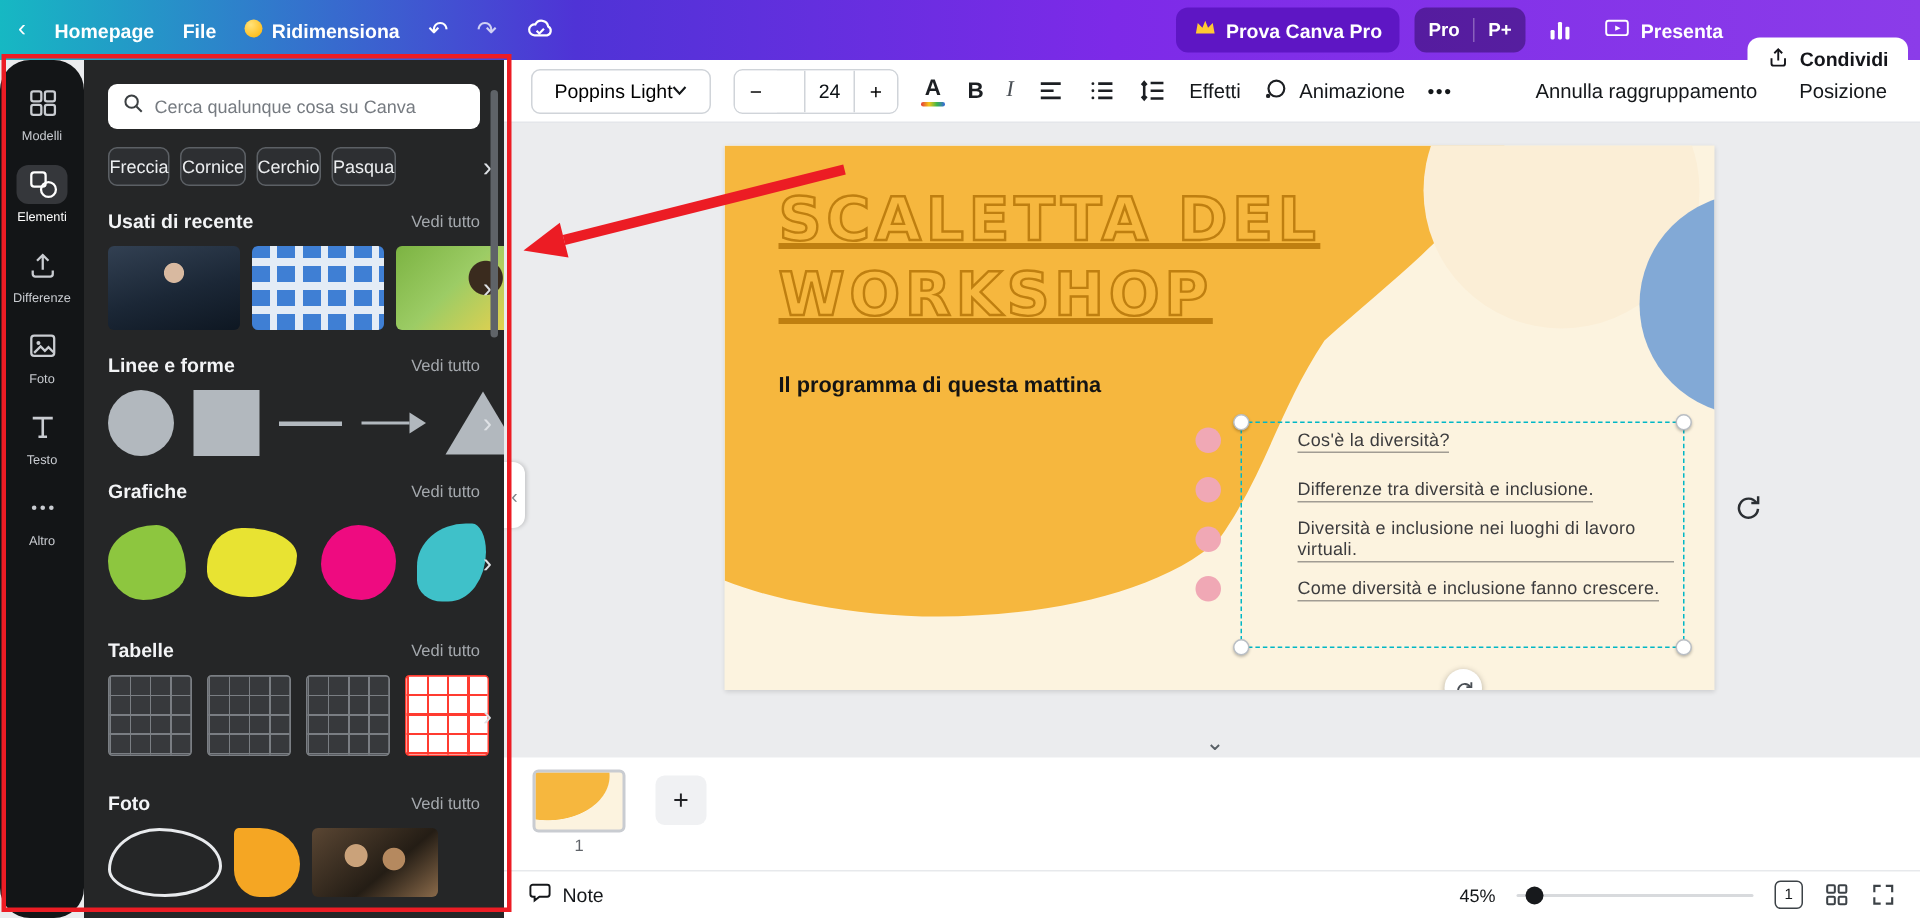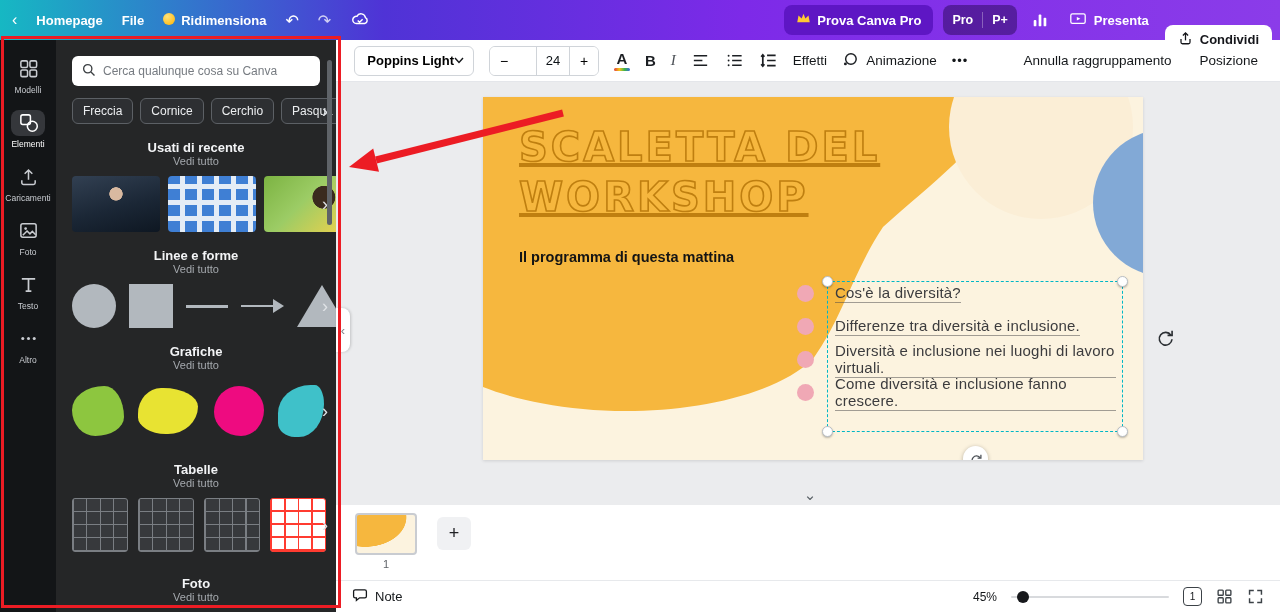--- a/index.html
+++ b/index.html
@@ -24,60 +24,60 @@
   .hdr-iconbtn { background:none; border:none; cursor:pointer; display:flex; align-items:center; padding:4px; }
   .presenta { display:flex; align-items:center; gap:7px; background:none; border:none; color:#fff;
     font-family:inherit; font-size:13px; font-weight:700; cursor:pointer; padding:0 6px; }
   .share { display:flex; align-items:center; gap:7px; background:#fff; border:none; color:#14151a;
     font-family:inherit; font-size:13px; font-weight:700; height:30px; padding:4px 13px; border-radius:8px; cursor:pointer;margin-top:39px; }
 
   
   #toolbar { position:absolute; left:336px; top:40px; width:944px; height:42px; background:#fff;
     border-bottom:1px solid #e4e6ea; display:flex; align-items:center; padding:0 18px; gap:15px; z-index:4; }
   .font-select { width:120px; height:30px; border:1px solid #d0d4d9; border-radius:6px; background:#fff;
-    display:flex; align-items:center; justify-content:flex-end; padding:0 9px; font-family:inherit; font-size:13px; cursor:pointer;font-weight:bold; }
+    display:flex; align-items:center; justify-content:center; padding:0 9px; font-family:inherit; font-size:13px; cursor:pointer; }
   .size-stepper { display:flex; height:30px; border:1px solid #d0d4d9; border-radius:6px; overflow:hidden; }
   .size-stepper > * { display:flex; align-items:center; justify-content:center; background:#fff; border:none;
     font-family:inherit; font-size:14px; cursor:pointer; }
   .stepper-minus,.stepper-plus { width:28px; }
   .stepper-value { width:34px; border-left:1px solid #d0d4d9 !important; border-right:1px solid #d0d4d9 !important; font-size:13px;margin-left:18px; }
   .tb-btn { background:none; border:none; font-family:inherit; cursor:pointer; display:flex; flex-direction:column;
     align-items:center; justify-content:center; color:#1c1f23; }
   .color-a { font-size:15px; font-weight:700; line-height:15px; }
   .rainbow { width:16px; height:3px; border-radius:2px; margin-top:2px;
     background:linear-gradient(90deg,#e33a3a,#f5c518,#3bb54a,#3567e0); }
   .bold-b { font-size:15px; font-weight:800; }
   .italic-i { font-size:15px; font-style:italic; font-family:"Liberation Serif",serif; color:#4a4f55; }
   .tb-label { font-size:13.5px; font-weight:500; color:#14171a; background:none; border:none; font-family:inherit; cursor:pointer; }
   .animate-btn { display:flex; flex-direction:row; align-items:center; gap:7px; }
   .more-dots { font-size:13px; letter-spacing:1px; color:#14171a; }
   .toolbar-right { margin-left:auto; display:flex; align-items:center; gap:28px; padding-right:4px; }
 
   
-  #rail { position:absolute; left:0; top:40px; width:56px; height:572px; background:#131517; z-index:6; padding-top:8px; }
+  #rail { position:absolute; left:0; top:40px; width:56px; height:572px; background:#131517; z-index:6; padding-top:8px;border-radius:20px; }
   .rail-item { height:54px; display:flex; flex-direction:column; align-items:center; justify-content:center; gap:3px;
     color:#c9ccd1; cursor:pointer; }
   .rail-item .lbl { font-size:8.5px; }
   .rail-item.active { color:#fff; }
   .rail-item.active .icon-wrap { background:#35373b; border-radius:8px; }
   .icon-wrap { width:34px; height:26px; display:flex; align-items:center; justify-content:center; }
 
   
   #panel { position:absolute; left:56px; top:40px; width:280px; height:572px; background:#252627; z-index:6;
     padding:16px 16px 0 16px; overflow:hidden; }
   .search-box { height:30px; background:#fff; border-radius:6px; display:flex; align-items:center; gap:7px; padding:0 9px; }
   .search-box input { border:none; outline:none; background:none; font-family:inherit; font-size:12px; color:#202124; width:100%; }
   .search-box input::placeholder { color:#767b81; }
   .chips-row { display:flex; gap:7px; margin-top:12px; position:relative; }
-  .chip { background:#2d2f32; border:1px solid #5c6065; color:#eceef0; border-radius:6px; padding:5px 10px;
+  .chip { background:#2d2f32; border:1px solid #5c6065; color:#eceef0; border-radius:6px; padding:5px 0;
     font-family:inherit; font-size:12px; cursor:pointer; white-space:nowrap; }
   .row-chevron { position:absolute; right:-8px; top:50%; transform:translateY(-50%); color:#dfe2e6; font-size:18px;
     cursor:pointer; line-height:1; }
   .p-section { margin-top:16px; position:relative; }
-  .p-sec-head { display:flex; align-items:center; justify-content:space-between;flex-direction:column; }
+  .p-sec-head { display:flex; align-items:center; justify-content:space-between; }
   .p-sec-title { font-size:13px; font-weight:700; color:#f3f4f6; }
   .see-all { font-size:11px; color:#a5a9ae; cursor:pointer; }
   .p-row { display:flex; gap:8px; margin-top:9px; position:relative; align-items:center; }
   .thumb { width:88px; height:56px; border-radius:4px; flex:none; cursor:pointer; }
   .thumb-1 { background:radial-gradient(circle at 50% 32%, #d8b9a0 0 11%, transparent 12%),
              linear-gradient(165deg,#324052 0%,#1b2736 55%,#0e1722 100%); }
   .thumb-2 { background:repeating-linear-gradient(0deg, transparent 0 11px, #e4ecf6 11px 16px),
              repeating-linear-gradient(90deg,#3f7fd4 0 12px,#e4ecf6 12px 17px); background-color:#e4ecf6; }
   .thumb-3 { background:radial-gradient(circle at 68% 38%, #3a2b1e 0 16%, transparent 17%),
              linear-gradient(135deg,#7cb342 0%,#9ccc65 45%,#f4d14a 100%); }
@@ -116,21 +116,21 @@
   #canvas { position:absolute; left:336px; top:82px; width:944px; height:423px; background:#ebecee; }
   #slide { position:absolute; left:147px; top:15px; width:660px; height:363px; background:#fcf3df;
     box-shadow:0 1px 3px rgba(0,0,0,0.12); overflow:hidden; }
   #slide svg.decor { position:absolute; inset:0; }
   .slide-title { position:absolute; left:36px; top:26px; font-weight:800; font-size:40px; line-height:1.24;
     letter-spacing:3px; color:transparent; -webkit-text-stroke:1.6px #bf7f10; font-family:"DejaVu Sans",sans-serif;text-decoration:underline; }
   .slide-subtitle { position:absolute; left:36px; top:152px; font-size:14.5px; font-weight:700; color:#141414; }
   .slide-list { position:absolute; left:314px; top:180px; width:322px; }
   .slide-row { height:33px; display:flex; align-items:center; }
   .bullet { width:17px; height:17px; border-radius:50%; background:#f0a8b5; flex:none; margin-right:18px; }
-  .slide-item-text { flex:1; font-size:15px; color:#3c3c3e; letter-spacing:0.2px; padding:2px 3px; }
+  .slide-item-text { flex:1; font-size:12px; color:#3c3c3e; letter-spacing:0.2px; padding:2px 3px;margin-left:30px; }
   .slide-item-text.plain span { display:inline-block; border-bottom:1px solid rgba(70,70,72,0.5); padding-bottom:1px; }
   .slide-item-text.selected { border:2px solid #00b7c6; border-radius:1px; }
   .group-box { position:absolute; left:344px; top:184px; width:296px; height:151px;
     border:1.5px dashed #00b7c6; pointer-events:none; }
   .handle { position:absolute; width:11px; height:11px; border-radius:50%; background:#fff; border:1px solid #b9bec4;
     box-shadow:0 1px 2px rgba(0,0,0,0.25); pointer-events:auto; cursor:pointer; }
   .h-tl { left:-6px; top:-6px; } .h-tr { right:-6px; top:-6px; } .h-bl { left:-6px; bottom:-6px; } .h-br { right:-6px; bottom:-6px; }
   .rotate-handle { position:absolute; left:480px; top:349px; width:25px; height:25px; border-radius:50%; background:#fff;
     box-shadow:0 1px 4px rgba(0,0,0,0.3); display:flex; align-items:center; justify-content:center; cursor:pointer; z-index:3; }
   .refresh-btn { position:absolute; left:816px; top:242px; width:26px; height:26px; display:flex; align-items:center;
@@ -302,21 +302,21 @@
     </span>
     <span class="lbl">Elementi</span>
   </div>
   <div class="rail-item">
     <span class="icon-wrap">
       <svg width="21" height="21" viewBox="0 0 22 22" fill="none" stroke="currentColor" stroke-width="1.6">
         <path d="M11 14.5 V4.5 M7 8.2 L11 4.2 L15 8.2"></path>
           <path d="M4 15 v2.5 a1.8 1.8 0 0 0 1.8 1.8 h10.4 a1.8 1.8 0 0 0 1.8 -1.8 V15"></path>
       </svg>
     </span>
-    <span class="lbl">Caricamenti</span>
+    <span class="lbl">Differenze</span>
   </div>
   <div class="rail-item">
     <span class="icon-wrap">
       <svg width="21" height="21" viewBox="0 0 22 22" fill="none" stroke="currentColor" stroke-width="1.6">
         <rect x="3" y="4" width="16" height="14" rx="2"></rect>
           <circle cx="8" cy="9" r="1.4" fill="currentColor" stroke="none"></circle>
         <path d="M5 16 l4.5-4.5 3 3 2.5-2.5 3.5 3.5"></path>
       </svg>
     </span>
     <span class="lbl">Foto</span>

